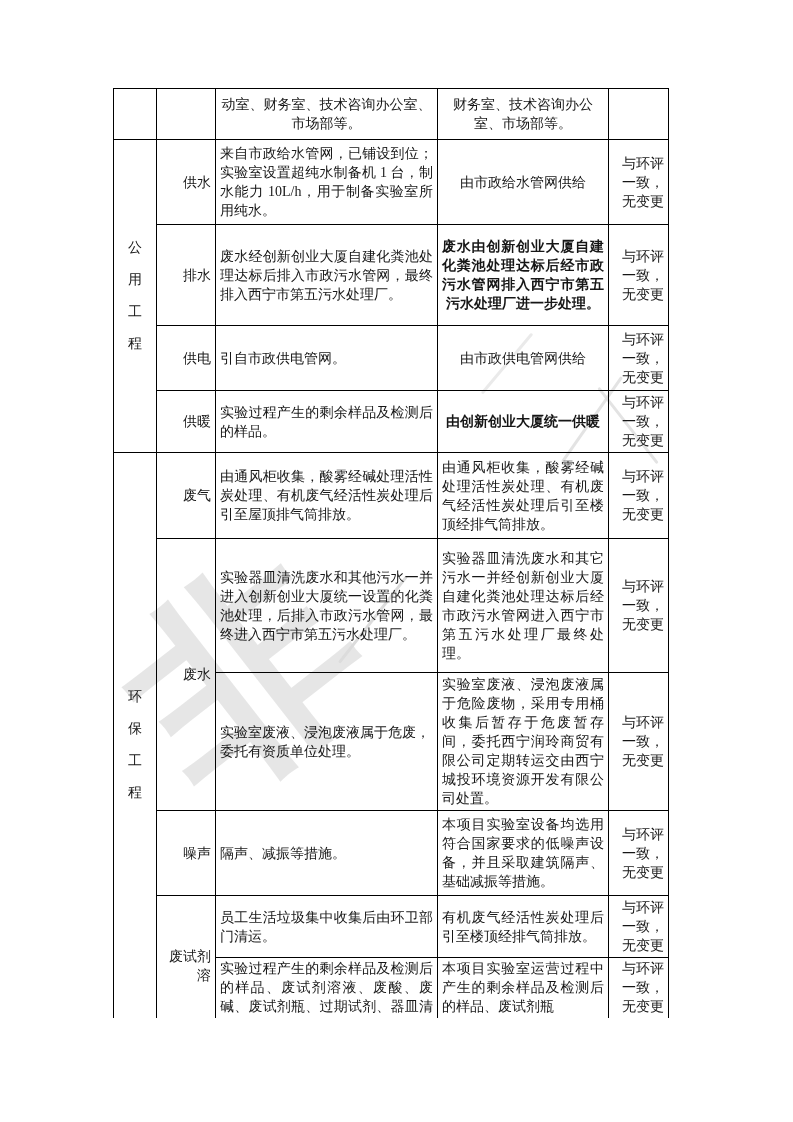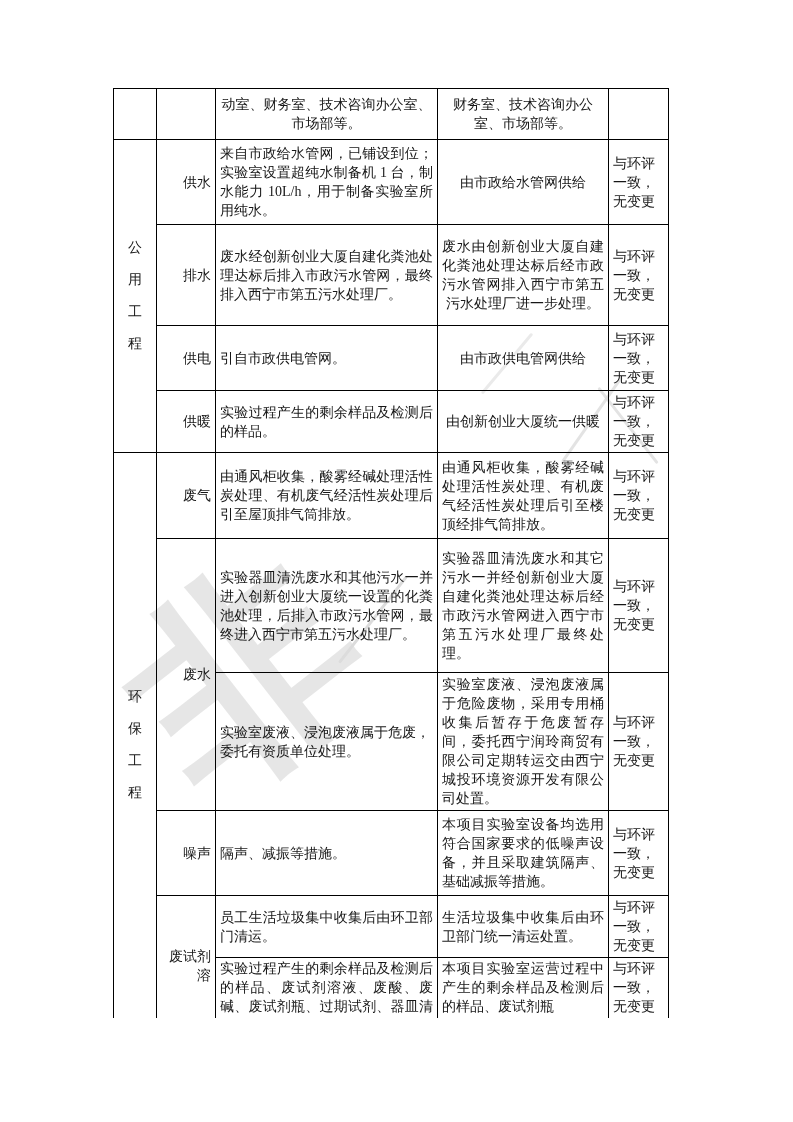--- a/index.html
+++ b/index.html
@@ -50,22 +50,22 @@
     width:16px;margin:0 auto;
     line-height:32px;
     text-align:center;
     word-break:break-all;
   }
   td.sub{text-align:right;padding:1px 2px;}
   td.c3{padding:2px 4px;}
   td.c4{padding:1px 9px;}
   td.just{text-align:justify;}
   td.ctr{text-align:center;}
-  td.tlc{text-align:justify;text-align-last:center;}
-  td.status{text-align:left;padding:1px 2px;}
+  td.tlc{text-align:justify;text-align-last:center;font-weight:bold;}
+  td.status{text-align:right;padding:1px 2px;}
 </style>
 </head>
 <body>
 
 <div class="page">
 
   <div class="wm-layer">
     <div class="wm-glyph" style="color:#c9c9c9;">非</div>
     <div class="wm-stroke wm-s1"></div>
     <div class="wm-stroke wm-s2"></div>
@@ -149,21 +149,21 @@
       <tr style="height:85px">
         <td class="sub">噪声</td>
         <td class="c3">隔声、减振等措施。</td>
         <td class="c4 just">本项目实验室设备均选用符合国家要求的低噪声设备，并且采取建筑隔声、基础减振等措施。</td>
         <td class="status">与环评一致，无变更</td>
       </tr>
 
       <tr style="height:62px">
         <td class="sub" rowspan="2">废试剂溶</td>
         <td class="c3 just">员工生活垃圾集中收集后由环卫部门清运。</td>
-        <td class="c4 just">生活垃圾集中收集后由环卫部门统一清运处置。</td>
+        <td class="c4 just">有机废气经活性炭处理后引至楼顶经排气筒排放。</td>
         <td class="status">与环评一致，无变更</td>
       </tr>
 
       <tr style="height:70px">
         <td class="c3 just" style="vertical-align:top">实验过程产生的剩余样品及检测后的样品、废试剂溶液、废酸、废碱、废试剂瓶、过期试剂、器皿清洗产</td>
         <td class="c4 just" style="vertical-align:top">本项目实验室运营过程中产生的剩余样品及检测后的样品、废试剂瓶</td>
         <td class="status" style="vertical-align:top">与环评一致，无变更</td>
       </tr>
 
     </tbody>

